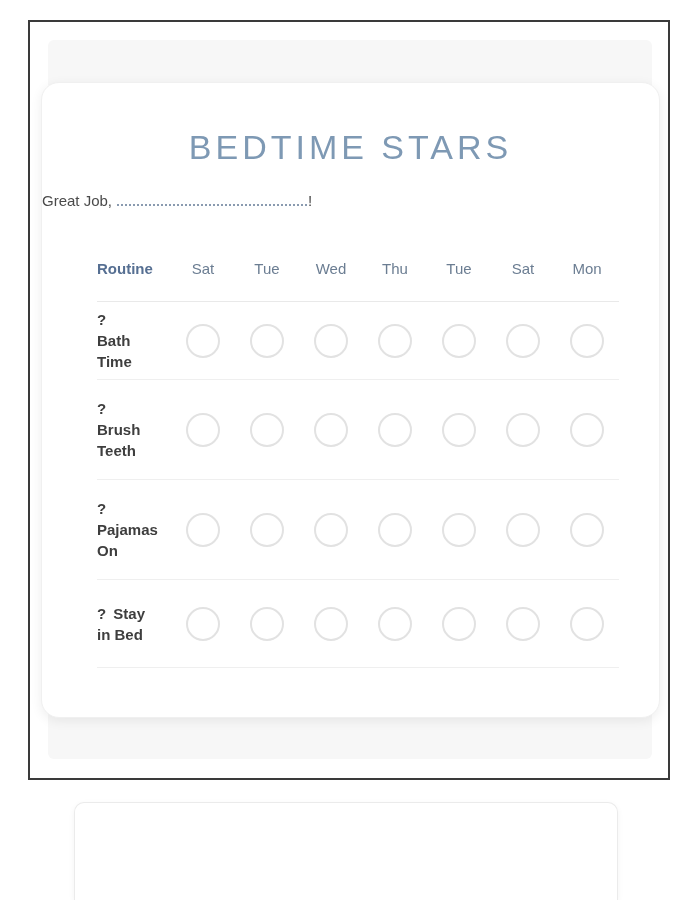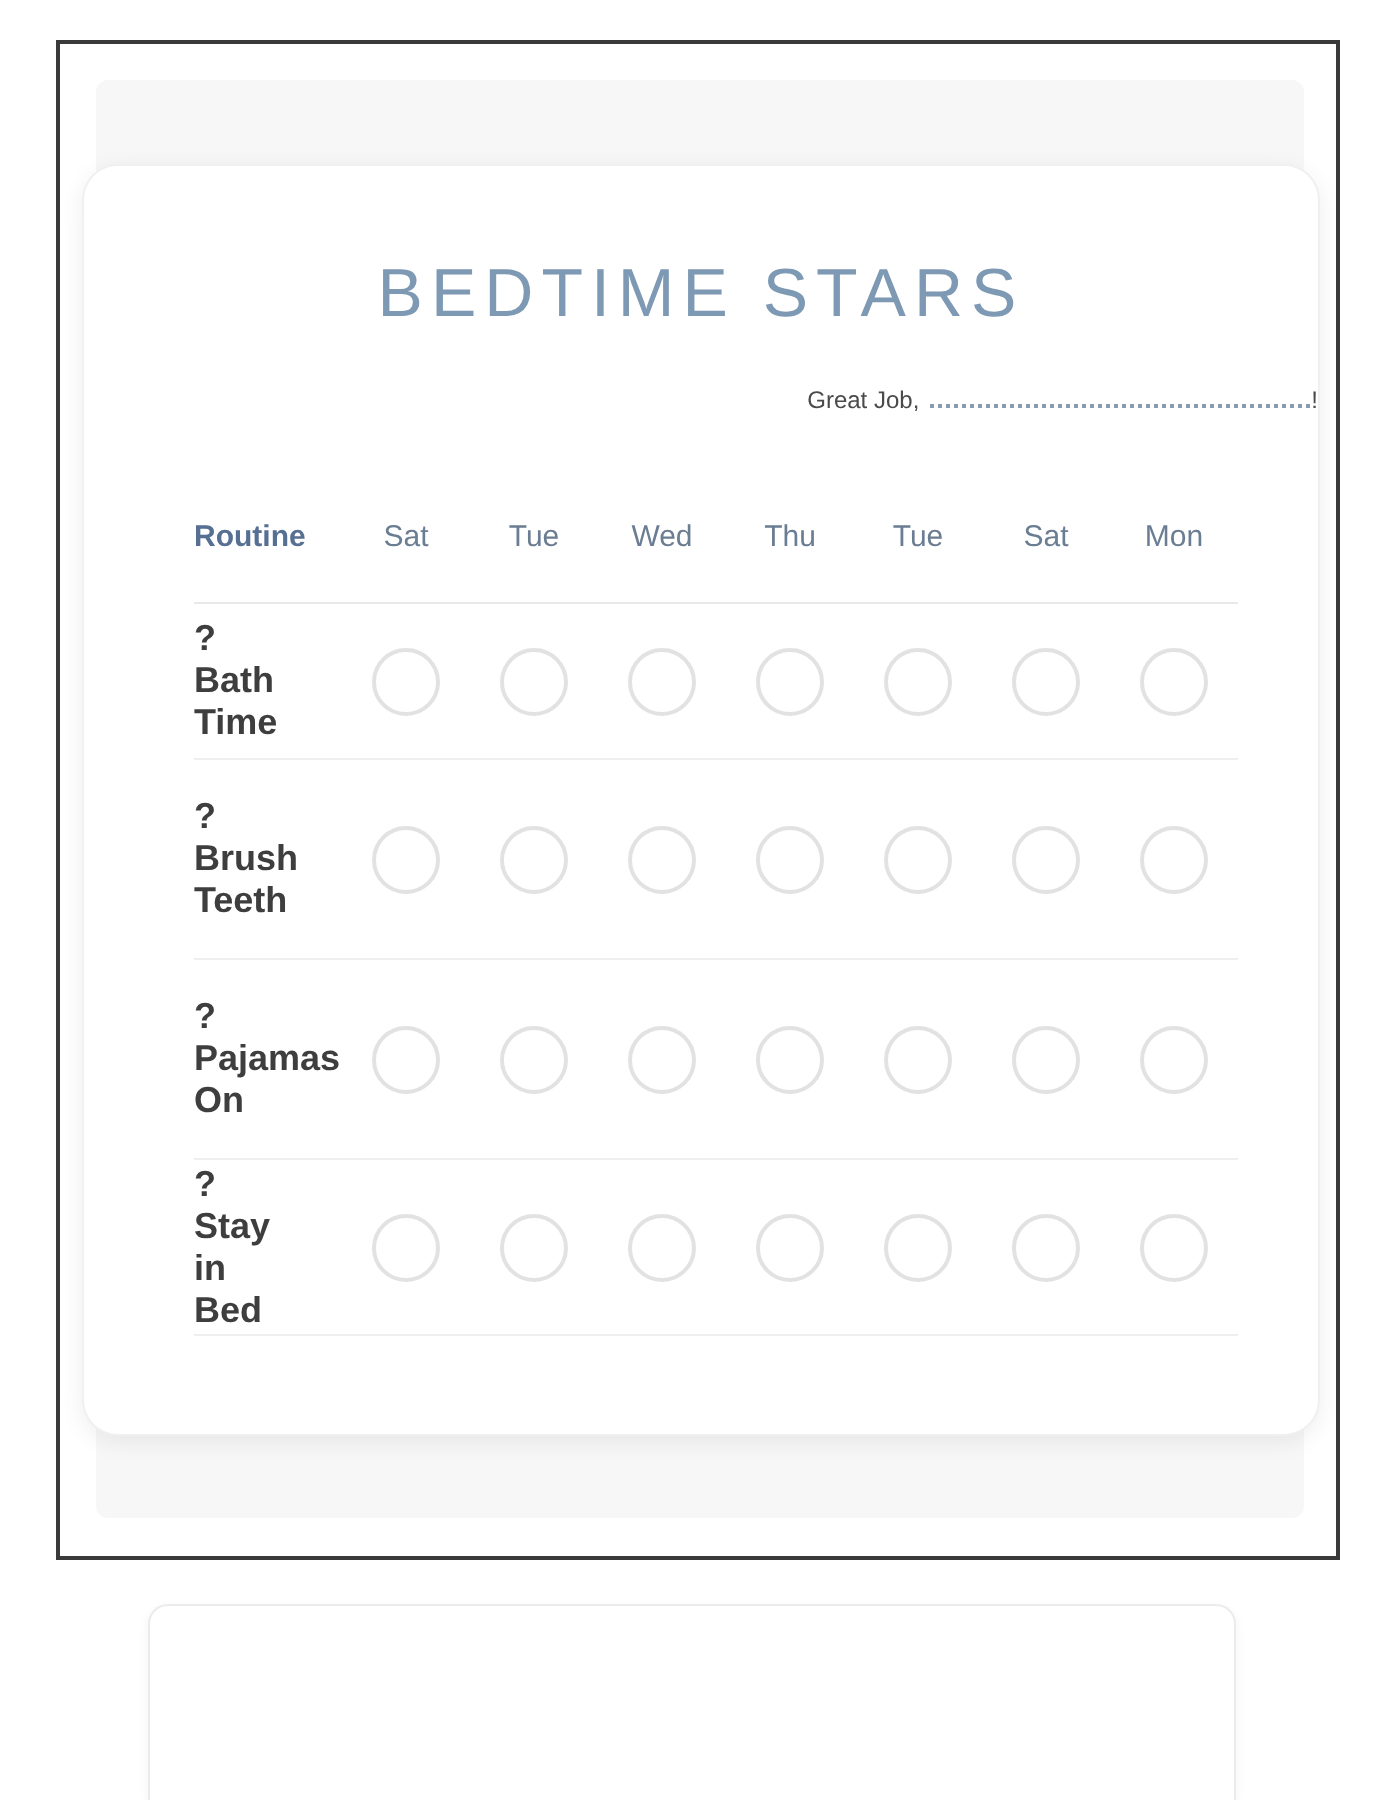--- a/index.html
+++ b/index.html
@@ -28,22 +28,22 @@
     box-shadow:0 3px 12px rgba(0,0,0,0.07);
   }
 
   .title {
     margin-top:46px; text-align:center;
     font-size:34px; line-height:36px; font-weight:300;
     letter-spacing:4px; color:#7e99b4;
   }
 
   .greeting {
-    margin-top:26px; text-align:right;
-    font-size:12px; line-height:19px; color:#4a4a4a;
+    margin-top:26px; text-align:left;
+    font-size:15px; line-height:19px; color:#4a4a4a;
   }
   .dotline {
     display:inline-block; width:190px; height:13px;
     border-bottom:2px dotted #8a9bb0; margin:0 1px 0 5px;
     vertical-align:baseline;
   }
 
   
   .rtable { margin:50px 0 0 55px; width:522px; }
 
@@ -59,21 +59,21 @@
     border-bottom:1px solid #efefef;
   }
   .tbody .row:nth-child(1){ min-height:78px; }
   .tbody .row:nth-child(2){ min-height:100px; }
   .tbody .row:nth-child(3){ min-height:100px;justify-content:flex-end; }
   .tbody .row:nth-child(4){ min-height:88px; }
   .tbody .row:nth-child(5){ min-height:100px; border-bottom:none;justify-content:center; }
 
   .label-cell { width:74px; }
   .label-inner {
-    width:49px; font-size:18px; line-height:21px;
+    width:49px; font-size:15px; line-height:21px;
     font-weight:600; color:#3e3e3e;
   }
   .emoji { margin-right:3px; }
 
   .cell { width:64px; display:flex; justify-content:center; }
   .circle {
     width:34px; height:34px; border-radius:50%;
     border:2px solid #e2e2e2; background:transparent;
   }
 

